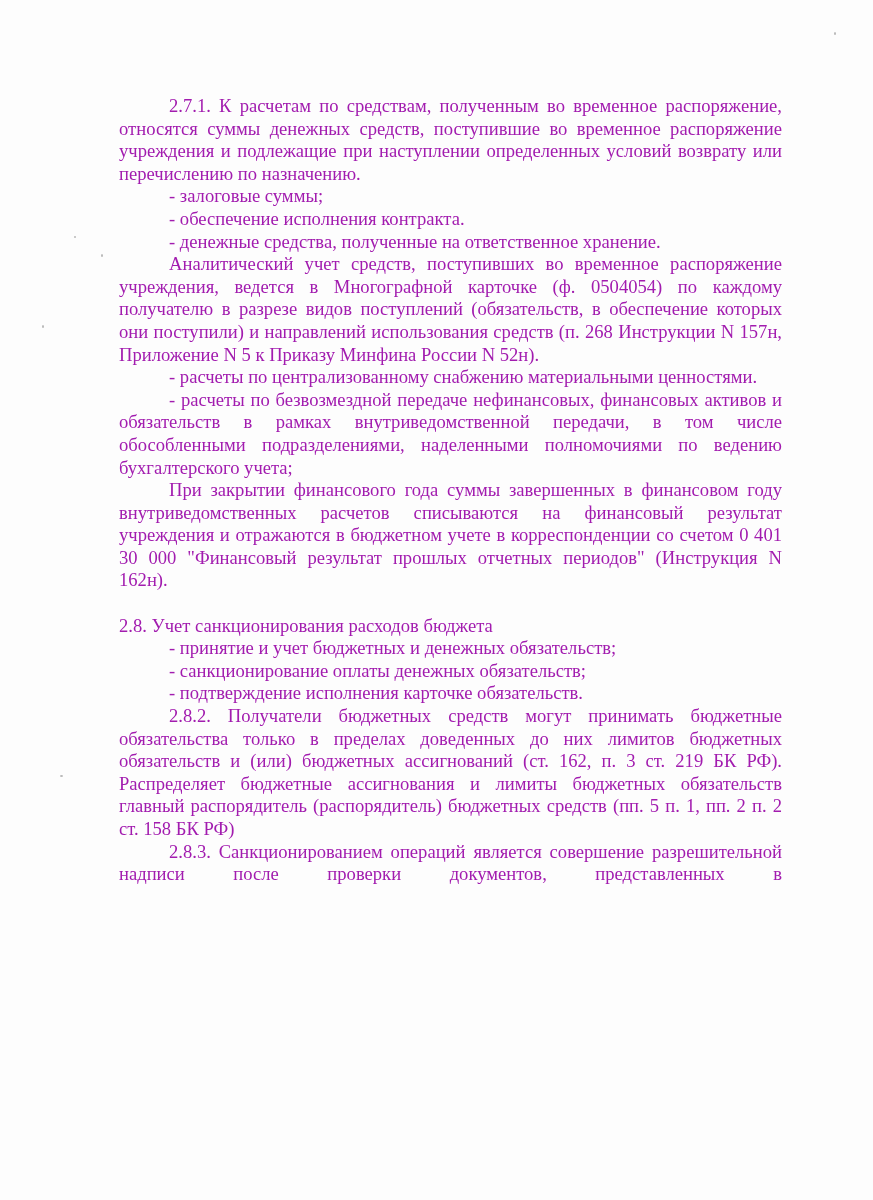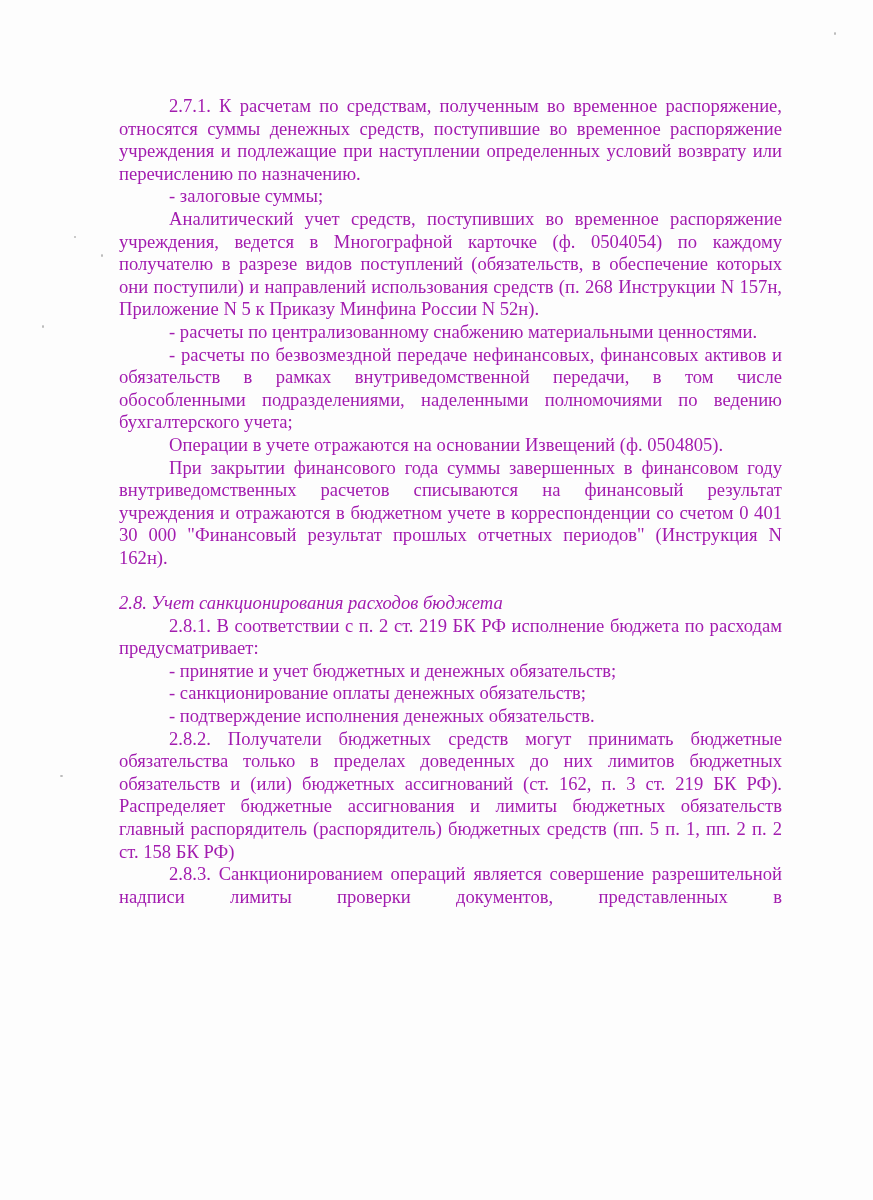--- a/index.html
+++ b/index.html
@@ -29,50 +29,49 @@
       margin: 0;
       text-align: justify;
       text-align-last: left;
     }
     .ind {
       text-indent: 50px;
     }
     .heading {
       margin: 22.6px 0 0 0;
       padding-left: 0;
-      font-style: italic;
     }
     .spread {
       text-align-last: justify;
     }
     .artifact {
       position: absolute;
       background: #b8b8b8;
       border-radius: 50%;
     }
   </style>
 </head>
 <body>
 
 <div class="page">
   <p class="p ind">2.7.1. К расчетам по средствам, полученным во временное распоряжение, относятся суммы денежных средств, поступившие во временное распоряжение учреждения и подлежащие при наступлении определенных условий возврату или перечислению по назначению.</p>
   <p class="p ind">- залоговые суммы;</p>
+  <p class="p ind">- обеспечение исполнения контракта.</p>
+  <p class="p ind">- денежные средства, полученные на ответственное хранение.</p>
   <p class="p ind">Аналитический учет средств, поступивших во временное распоряжение учреждения, ведется в Многографной карточке (ф. 0504054) по каждому получателю в разрезе видов поступлений (обязательств, в обеспечение которых они поступили) и направлений использования средств (п. 268 Инструкции N 157н, Приложение N 5 к Приказу Минфина России N 52н).</p>
 
   <p class="p ind">- расчеты по централизованному снабжению материальными ценностями.</p>
   <p class="p ind">- расчеты по безвозмездной передаче нефинансовых, финансовых активов и обязательств в рамках внутриведомственной передачи, в том числе обособленными подразделениями, наделенными полномочиями по ведению бухгалтерского учета;</p>
-  <p class="p ind">Операции в учете отражаются на основании Извещений (ф. 0504805).</p>
   <p class="p ind">При закрытии финансового года суммы завершенных в финансовом году внутриведомственных расчетов списываются на финансовый результат учреждения и отражаются в бюджетном учете в корреспонденции со счетом 0 401 30 000 "Финансовый результат прошлых отчетных периодов" (Инструкция N 162н).</p>
 
   <p class="p heading">2.8. Учет санкционирования расходов бюджета</p>
-  <p class="p ind">2.8.1. В соответствии с п. 2 ст. 219 БК РФ исполнение бюджета по расходам предусматривает:</p>
   <p class="p ind">- принятие и учет бюджетных и денежных обязательств;</p>
   <p class="p ind">- санкционирование оплаты денежных обязательств;</p>
-  <p class="p ind">- подтверждение исполнения денежных обязательств.</p>
+  <p class="p ind">- подтверждение исполнения карточке обязательств.</p>
   <p class="p ind">2.8.2. Получатели бюджетных средств могут принимать бюджетные обязательства только в пределах доведенных до них лимитов бюджетных обязательств и (или) бюджетных ассигнований (ст. 162, п. 3 ст. 219 БК РФ). Распределяет бюджетные ассигнования и лимиты бюджетных обязательств главный распорядитель (распорядитель) бюджетных средств (пп. 5 п. 1, пп. 2 п. 2 ст. 158 БК РФ)</p>
-  <p class="p ind spread">2.8.3. Санкционированием операций является совершение разрешительной надписи лимиты проверки документов, представленных в</p>
+  <p class="p ind spread">2.8.3. Санкционированием операций является совершение разрешительной надписи после проверки документов, представленных в</p>
 </div>
 
 <span class="artifact" style="left:74px;top:236px;width:2px;height:2px;"></span>
 <span class="artifact" style="left:101px;top:254px;width:2px;height:3px;"></span>
 <span class="artifact" style="left:42px;top:325px;width:2px;height:3px;"></span>
 <span class="artifact" style="left:834px;top:32px;width:2px;height:3px;"></span>
 <span class="artifact" style="left:60px;top:775px;width:3px;height:2px;"></span>
 
 </body></html>

